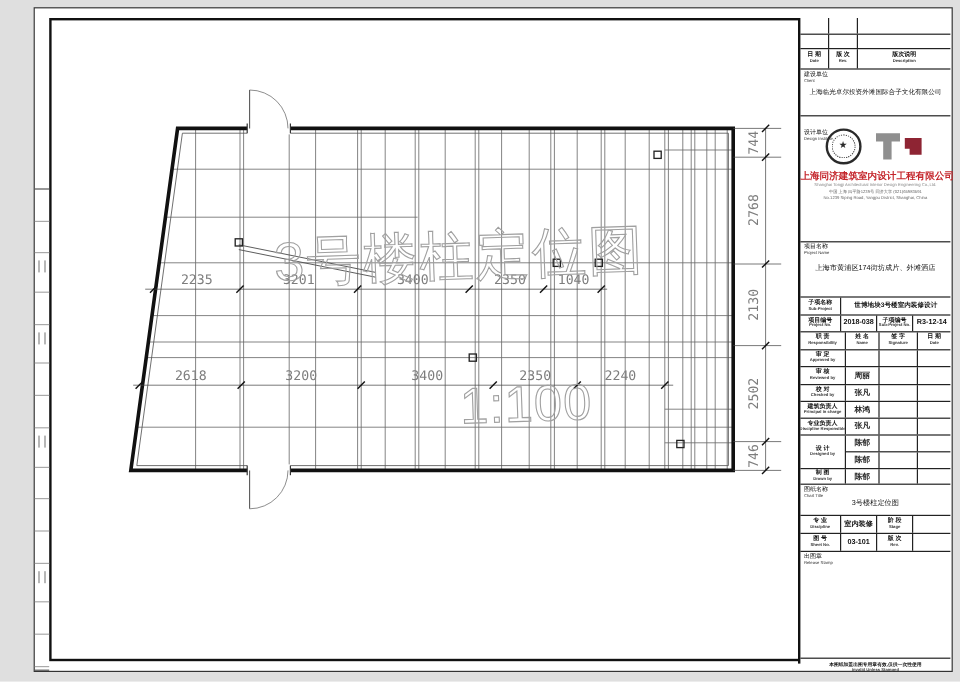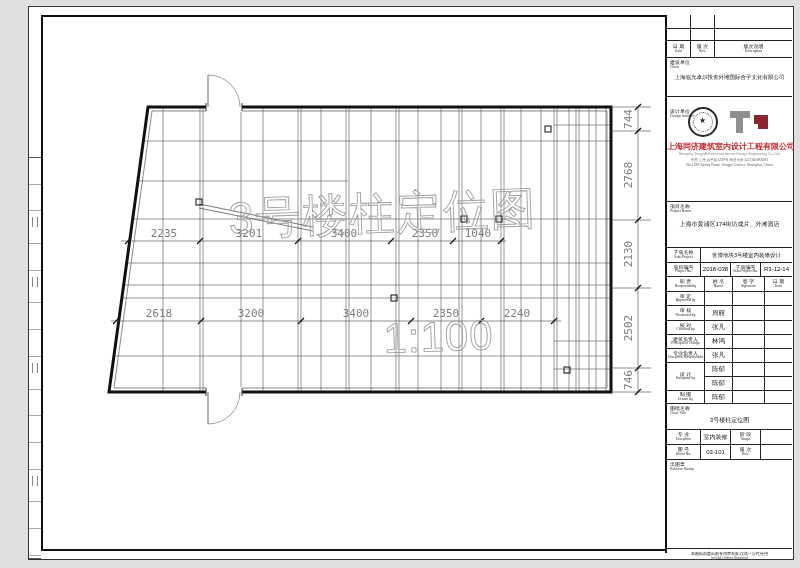--- a/index.html
+++ b/index.html
@@ -25,21 +25,21 @@
   .strip .cell{height:26.7px;border-bottom:1px solid #aaa;box-sizing:border-box;}
   .strip .cell.m::after{content:"";display:block;width:4px;height:10px;margin:6px auto 0 auto;border-left:1px solid #888;border-right:1px solid #888;}
   
   svg.plan{position:absolute;left:12px;top:8px;}
   
   .tb{
     position:absolute;left:636px;top:8px;width:127px;height:538px;
     border-left:2px solid #111;box-sizing:border-box;background:#fff;
     color:#111;
   }
-  .row{display:flex;box-sizing:border-box;border-bottom:1px solid #222;}
+  .row{display:flex;box-sizing:border-box;border-bottom:1px solid #222;font-weight:bold;}
   .c{box-sizing:border-box;border-right:1px solid #222;display:flex;flex-direction:column;align-items:center;justify-content:center;overflow:hidden;}
   .c:last-child{border-right:none;}
   .cn{font-size:5px;line-height:1.15;white-space:nowrap;}
   .en{font-size:3.5px;line-height:1.1;color:#333;white-space:nowrap;}
   .val{font-size:6px;line-height:1.1;white-space:nowrap;}
   .name{font-size:6.5px;color:#222;font-family:"DejaVu Sans",sans-serif;}
   .blocklabel{position:absolute;left:3px;top:2px;text-align:left;}
   .blocklabel .cn{font-size:5px;display:block;}
   .blocklabel .en{font-size:3.5px;display:block;}
   .block{position:relative;border-bottom:1px solid #222;box-sizing:border-box;}

